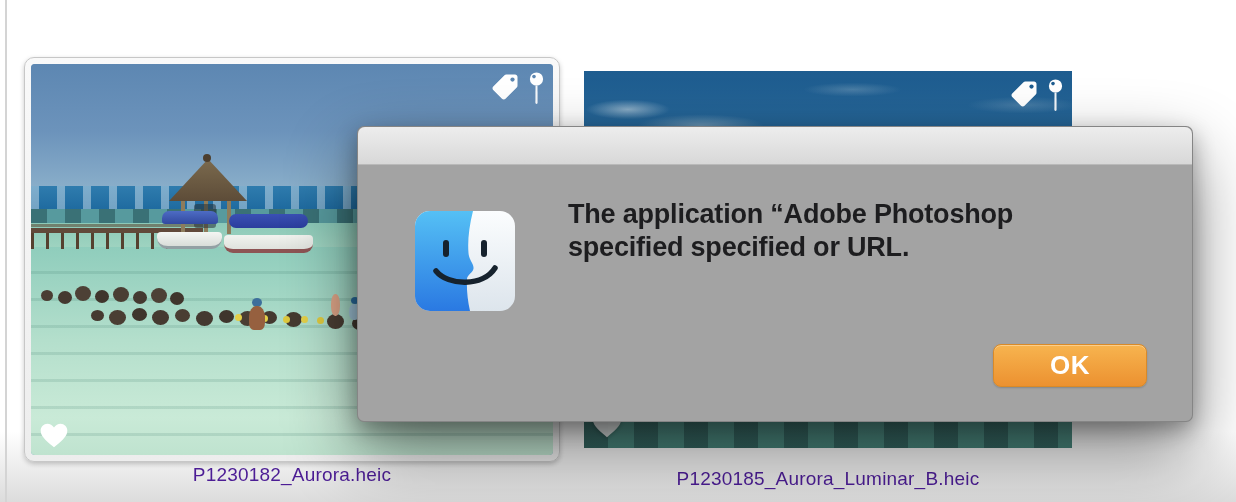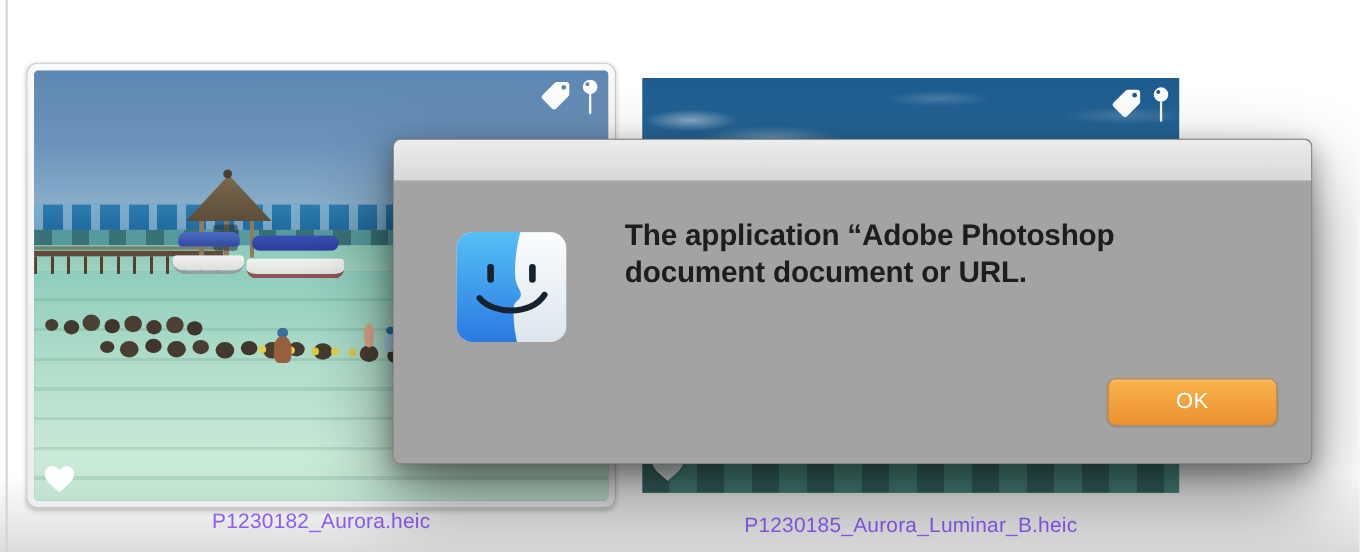--- a/index.html
+++ b/index.html
@@ -59,21 +59,21 @@
   .swimmer-body{position:absolute;left:218px;top:242px;width:16px;height:24px;border-radius:45% 45% 30% 30%;background:#96603f;}
   .person-a{position:absolute;left:300px;top:230px;width:9px;height:22px;border-radius:45%;background:#dca487;}
   .person-b{position:absolute;left:318px;top:240px;width:11px;height:16px;border-radius:45%;background:#a5cade;}
   .person-b-cap{position:absolute;left:320px;top:233px;width:8px;height:7px;border-radius:50%;background:#2b6fa3;}
 
   .badge-row{position:absolute;top:8px;right:9px;display:flex;align-items:flex-start;gap:9px;}
   .heart{position:absolute;}
   .heart-left{left:7px;top:355px;width:32px;height:30px;}
   .heart-right{left:6px;top:336px;width:34px;height:32px;filter:drop-shadow(0 1px 2px rgba(0,0,0,.25));opacity:.92;}
 
-  .caption{position:absolute;text-align:center;color:#8b5cf6;font-size:19px;letter-spacing:.2px;}
+  .caption{position:absolute;text-align:center;color:#4c1d95;font-size:19px;letter-spacing:.2px;}
   .caption-1{left:24px;top:464px;width:536px;}
   .caption-2{left:584px;top:468px;width:488px;}
 
   
   .photo-right{position:absolute;left:584px;top:71px;width:488px;height:377px;overflow:hidden;
     background:linear-gradient(#205f92 0%,#2a6a9c 16%,#9cc4cd 42%,#57988e 60%,#4e8d82 100%);}
   .photo-right .sky2{position:absolute;left:0;top:0;right:0;height:62px;
     background:
       radial-gradient(60px 14px ellipse at 9% 62%,rgba(170,195,212,.75),rgba(170,195,212,0) 70%),
       radial-gradient(90px 16px ellipse at 24% 88%,rgba(150,180,200,.6),rgba(150,180,200,0) 70%),
@@ -101,24 +101,24 @@
   .dialog{position:absolute;left:357px;top:126px;width:836px;height:296px;
     background:#a3a3a3;border-radius:7px;
     box-shadow:0 30px 70px rgba(0,0,0,.48),0 8px 22px rgba(0,0,0,.32);
     border:1px solid rgba(0,0,0,.18);}
   .titlebar{position:absolute;left:0;top:0;right:0;height:38px;
     background:linear-gradient(#ededed,#d8d8d8);
     border-bottom:1px solid #b9b9b9;border-radius:7px 7px 0 0;}
   .finder-icon{position:absolute;left:55px;top:84px;width:104px;height:100px;}
   .dialog-message{position:absolute;left:210px;top:71px;width:500px;
     font-size:27px;font-weight:bold;line-height:33px;color:#1d1d1f;letter-spacing:-.2px;}
-  .ok-button{position:absolute;right:31px;bottom:34px;width:154px;height:43px;
+  .ok-button{position:absolute;right:45px;bottom:34px;width:154px;height:43px;
     background:linear-gradient(#f7b44f,#ec9130);
     border:1px solid #d98a28;border-radius:8px;
-    color:#ffffff;font-size:20px;font-weight:normal;letter-spacing:.5px;
+    color:#ffffff;font-size:26px;font-weight:bold;letter-spacing:.5px;
     font-family:"Liberation Sans","DejaVu Sans",sans-serif;
     box-shadow:inset 0 1px 0 rgba(255,255,255,.35),0 1px 2px rgba(0,0,0,.18);
     cursor:pointer;}
 </style>
 </head>
 <body>
 
 <div class="left-divider"></div>
 
 <div class="card">
@@ -212,17 +212,17 @@
       <rect width="100" height="100" fill="url(#fg-light)"></rect>
       <path fill="url(#fg-blue)" d="M0 0 H58 C54 16 52.5 30 53.5 42 C54 49 59 53 58.5 57.5 C58 62 52.5 63 52 68 C51.5 78 52.5 89 55 100 H0 Z"></path>
       <rect x="28" y="29" width="6" height="17" rx="3" fill="#16222d"></rect>
       <rect x="66" y="29" width="6" height="17" rx="3" fill="#16222d"></rect>
       <path d="M21 60 C33 75 68 76 80 57" stroke="#16222d" stroke-width="5.5" fill="none" stroke-linecap="round"></path>
     </g>
   </svg>
 
   <div class="dialog-message">
     <div>The application “Adobe Photoshop</div>
-    <div>document document or URL.</div>
+    <div>specified specified or URL.</div>
   </div>
 
   <button class="ok-button">OK</button>
 </div>
 
 </body></html>

